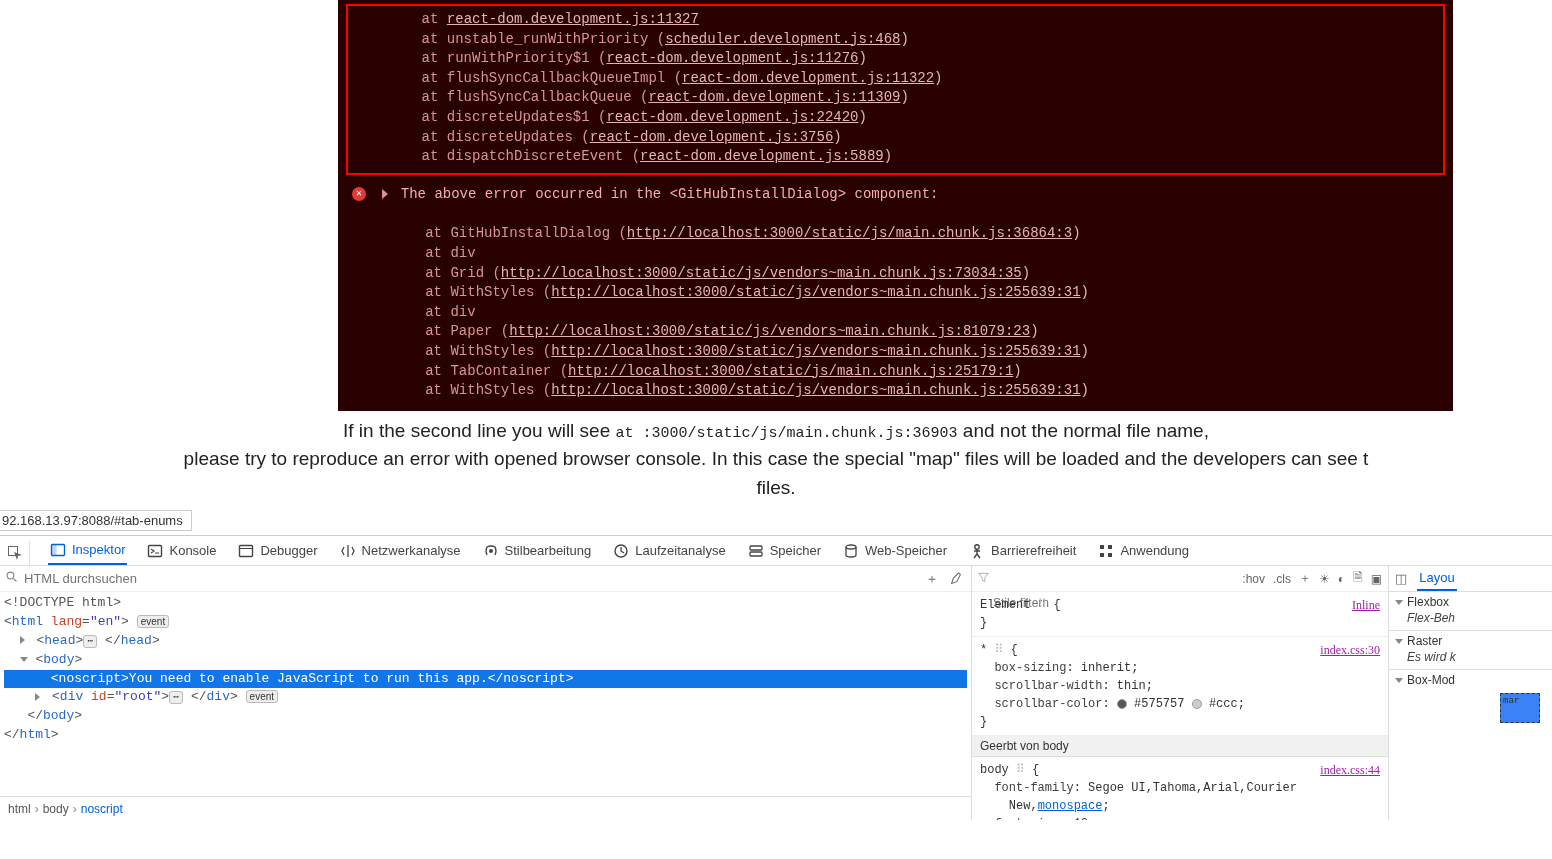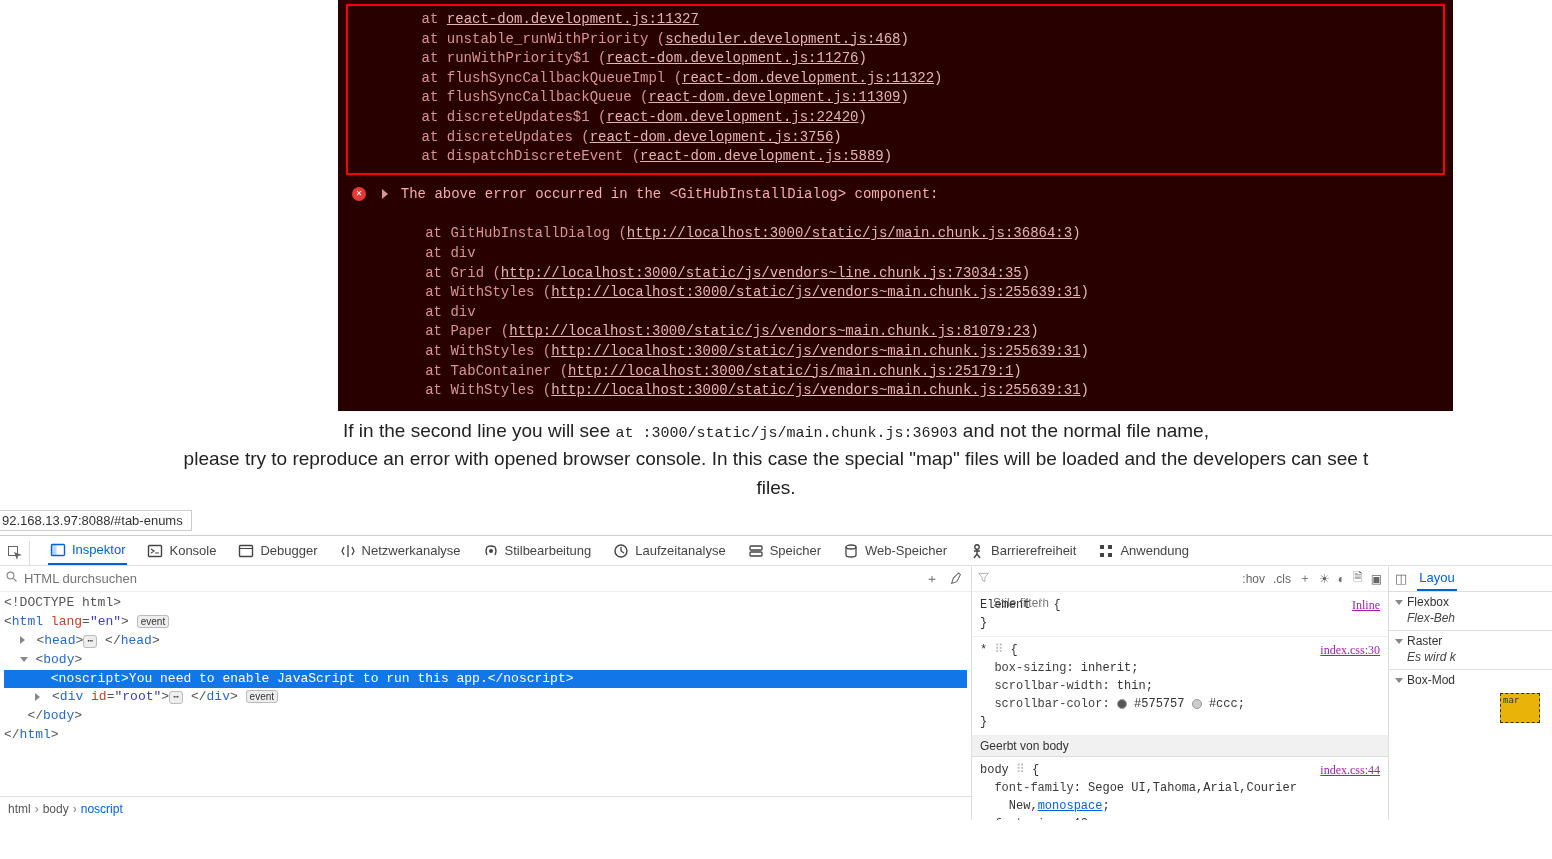--- a/index.html
+++ b/index.html
@@ -265,21 +265,21 @@
   border-bottom: 1px solid #ddd;
   padding: 3px 6px;
   font-size: 12px;
 }
 .acc-header { display: flex; align-items: center; gap: 4px; cursor: pointer; }
 .acc-body { color: #444; font-style: italic; padding: 2px 2px 2px 12px; font-size: 12px; }
 .box-model-stub {
   margin: 6px 6px 0 auto;
   width: 40px;
   height: 30px;
-  background: #eab308;
+  background: #3b82f6;
   border: 1px dashed #333;
   font-size: 9px;
   font-family: Consolas, monospace;
   padding: 1px 2px;
 }
 </style>
 </head>
 <body>
 
 
@@ -300,21 +300,21 @@
   <div class="console-group">
     <div class="summary-line">
       <span class="err-icon">✕</span>
       <span class="caret-right"></span>
       <span>The above error occurred in the &lt;GitHubInstallDialog&gt; component:</span>
     </div>
     <div style="height:16px"></div>
     <div id="stack2">
         <div class="stack-row2">&nbsp;&nbsp;&nbsp;&nbsp;&nbsp;&nbsp;&nbsp;&nbsp;<span class="at">at GitHubInstallDialog (</span><span class="stack-link">http://localhost:3000/static/js/main.chunk.js:36864:3</span>)</div>
         <div class="stack-row2">&nbsp;&nbsp;&nbsp;&nbsp;&nbsp;&nbsp;&nbsp;&nbsp;<span class="at">at div</span></div>
-        <div class="stack-row2">&nbsp;&nbsp;&nbsp;&nbsp;&nbsp;&nbsp;&nbsp;&nbsp;<span class="at">at Grid (</span><span class="stack-link">http://localhost:3000/static/js/vendors~line.chunk.js:73034:35</span>)</div>
+        <div class="stack-row2">&nbsp;&nbsp;&nbsp;&nbsp;&nbsp;&nbsp;&nbsp;&nbsp;<span class="at">at Grid (</span><span class="stack-link">http://localhost:3000/static/js/vendors~main.chunk.js:73034:35</span>)</div>
         <div class="stack-row2">&nbsp;&nbsp;&nbsp;&nbsp;&nbsp;&nbsp;&nbsp;&nbsp;<span class="at">at WithStyles (</span><span class="stack-link">http://localhost:3000/static/js/vendors~main.chunk.js:255639:31</span>)</div>
         <div class="stack-row2">&nbsp;&nbsp;&nbsp;&nbsp;&nbsp;&nbsp;&nbsp;&nbsp;<span class="at">at div</span></div>
         <div class="stack-row2">&nbsp;&nbsp;&nbsp;&nbsp;&nbsp;&nbsp;&nbsp;&nbsp;<span class="at">at Paper (</span><span class="stack-link">http://localhost:3000/static/js/vendors~main.chunk.js:81079:23</span>)</div>
         <div class="stack-row2">&nbsp;&nbsp;&nbsp;&nbsp;&nbsp;&nbsp;&nbsp;&nbsp;<span class="at">at WithStyles (</span><span class="stack-link">http://localhost:3000/static/js/vendors~main.chunk.js:255639:31</span>)</div>
         <div class="stack-row2">&nbsp;&nbsp;&nbsp;&nbsp;&nbsp;&nbsp;&nbsp;&nbsp;<span class="at">at TabContainer (</span><span class="stack-link">http://localhost:3000/static/js/main.chunk.js:25179:1</span>)</div>
         <div class="stack-row2">&nbsp;&nbsp;&nbsp;&nbsp;&nbsp;&nbsp;&nbsp;&nbsp;<span class="at">at WithStyles (</span><span class="stack-link">http://localhost:3000/static/js/vendors~main.chunk.js:255639:31</span>)</div>
       </div>
   </div>
 </div>
 

